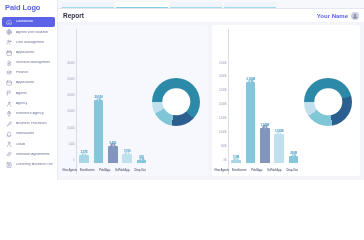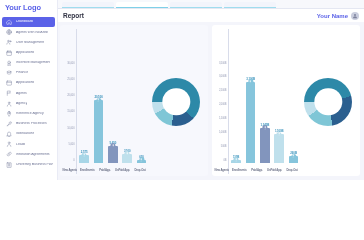--- a/index.html
+++ b/index.html
@@ -107,21 +107,21 @@
     width:57%; height:57%; border-radius:50%; background:#ffffff;
   }
 </style>
 </head>
 <body>
 
 <div id="app">
 
   <aside id="sidebar">
     <div class="logo-wrap">
-      <span class="logo-text">Your Logo</span>
+      <span class="logo-text">Paid Logo</span>
     </div>
     <nav class="nav-list" id="nav-list">
         <div class="nav-item active">
           <span class="nav-ico">
             <svg viewBox="0 0 24 24" stroke-linecap="round" stroke-linejoin="round">
               <path d="M3 11l9-7 9 7v9a1 1 0 0 1-1 1h-5v-6H9v6H4a1 1 0 0 1-1-1z"></path>
             </svg>
           </span>
           <span class="nav-label">Dashboard</span>
         </div>

